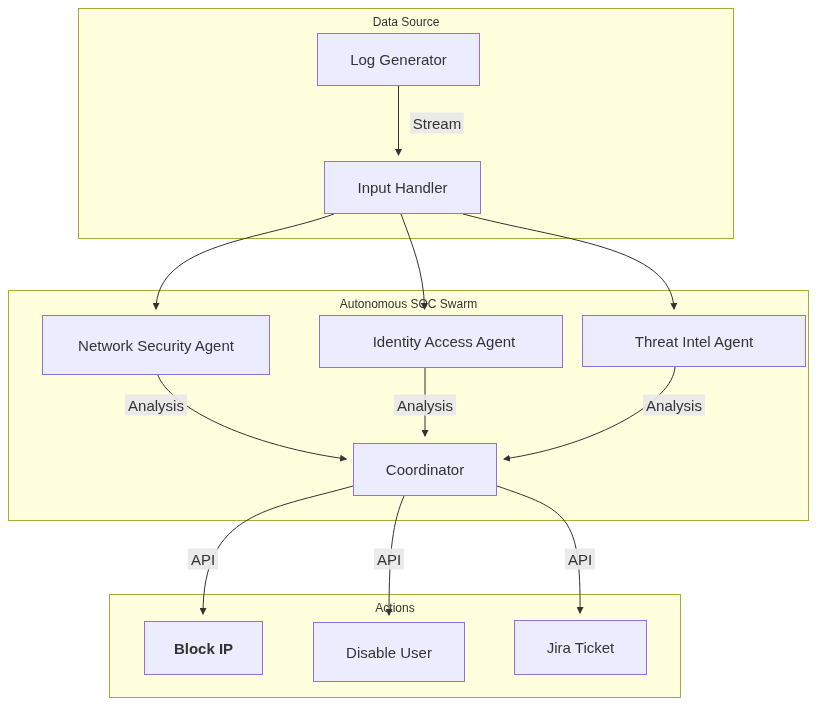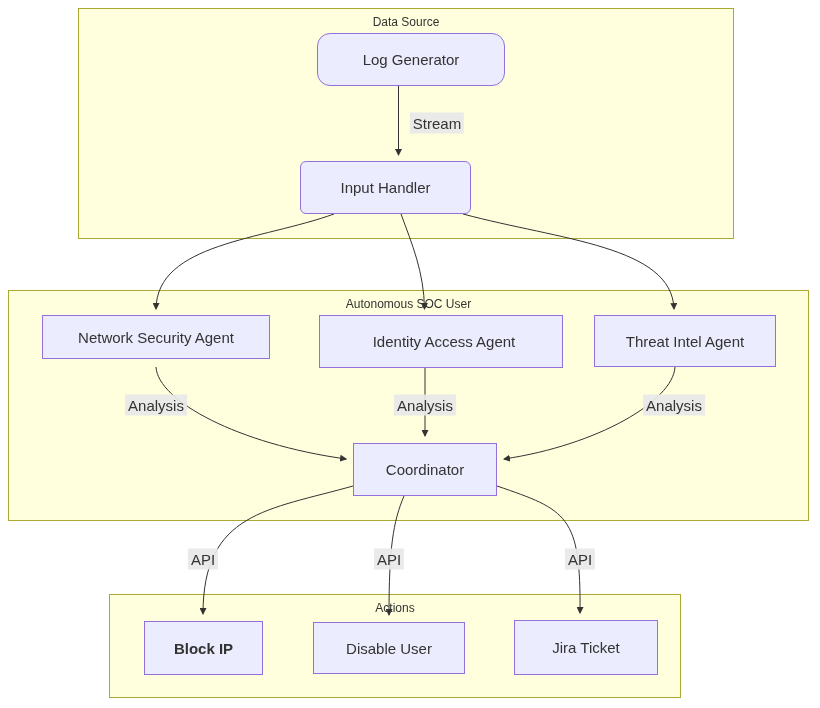--- a/index.html
+++ b/index.html
@@ -23,48 +23,48 @@
   .edge-label{
     position:absolute;transform:translate(-50%,-50%);
     background:rgba(232,232,232,0.92);padding:1px 3px;
     font-size:15px;line-height:19px;color:#333333;z-index:4;white-space:nowrap;
   }
   
   #cluster-data-source{left:78px;top:8px;width:656px;height:231px;}
   #cluster-soc-swarm{left:8px;top:290px;width:801px;height:231px;}
   #cluster-actions{left:109px;top:594px;width:572px;height:104px;}
   
-  #node-log-generator{left:317px;top:33px;width:188px;height:53px;border-radius:13px;}
-  #node-input-handler{left:300px;top:161px;width:171px;height:53px;border-radius:6px;}
-  #node-network-security-agent{left:42px;top:315px;width:228px;height:44px;}
+  #node-log-generator{left:317px;top:33px;width:163px;height:53px;}
+  #node-input-handler{left:324px;top:161px;width:157px;height:53px;}
+  #node-network-security-agent{left:42px;top:315px;width:228px;height:60px;}
   #node-identity-access-agent{left:319px;top:315px;width:244px;height:53px;padding-left:6px;}
-  #node-threat-intel-agent{left:594px;top:315px;width:182px;height:52px;}
+  #node-threat-intel-agent{left:582px;top:315px;width:224px;height:52px;}
   #node-coordinator{left:353px;top:443px;width:144px;height:53px;}
   #node-block-ip{left:144px;top:621px;width:119px;height:54px;font-weight:bold;}
-  #node-disable-user{left:313px;top:622px;width:152px;height:52px;}
-  #node-jira-ticket{left:514px;top:620px;width:144px;height:55px;}
+  #node-disable-user{left:313px;top:622px;width:152px;height:60px;}
+  #node-jira-ticket{left:514px;top:620px;width:133px;height:55px;}
   
   #edge-label-stream{left:400px;top:123px;margin-left:37px;}
   #edge-label-analysis-network{left:156px;top:405px;}
   #edge-label-analysis-identity{left:425px;top:405px;}
   #edge-label-analysis-threat{left:674px;top:405px;}
   #edge-label-api-block-ip{left:203px;top:559px;}
   #edge-label-api-disable-user{left:389px;top:559px;}
   #edge-label-api-jira{left:580px;top:559px;}
 </style>
 </head>
 <body>
 
 <div id="diagram">
 
   <div class="cluster" id="cluster-data-source">
     <div class="cluster-title">Data Source</div>
   </div>
   <div class="cluster" id="cluster-soc-swarm">
-    <div class="cluster-title">Autonomous SOC User</div>
+    <div class="cluster-title">Autonomous SOC Swarm</div>
   </div>
   <div class="cluster" id="cluster-actions">
     <div class="cluster-title">Actions</div>
   </div>
 
   <svg id="edges" width="820" height="708" viewBox="0 0 820 708">
     <defs>
       <marker id="arrow" viewBox="0 0 10 10" refX="8.5" refY="5" markerWidth="7" markerHeight="7" orient="auto-start-reverse">
         <path d="M0,0 L10,5 L0,10 z" fill="#333333"></path>
       </marker>

